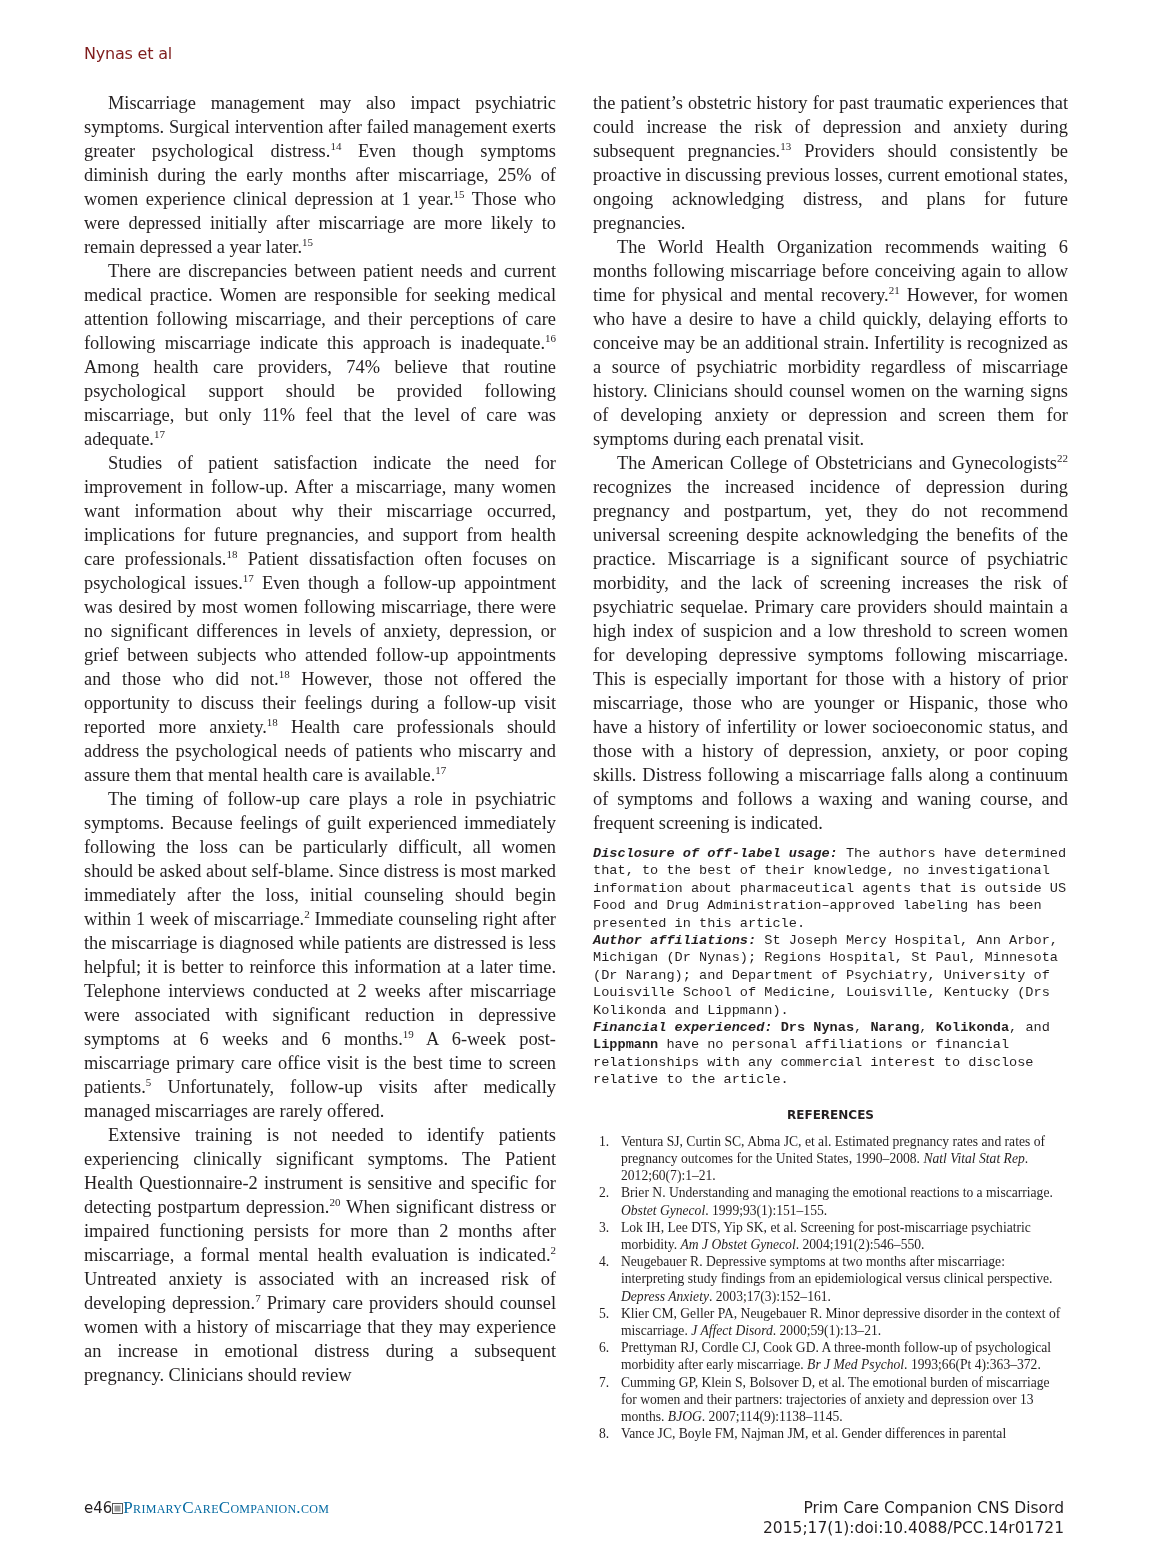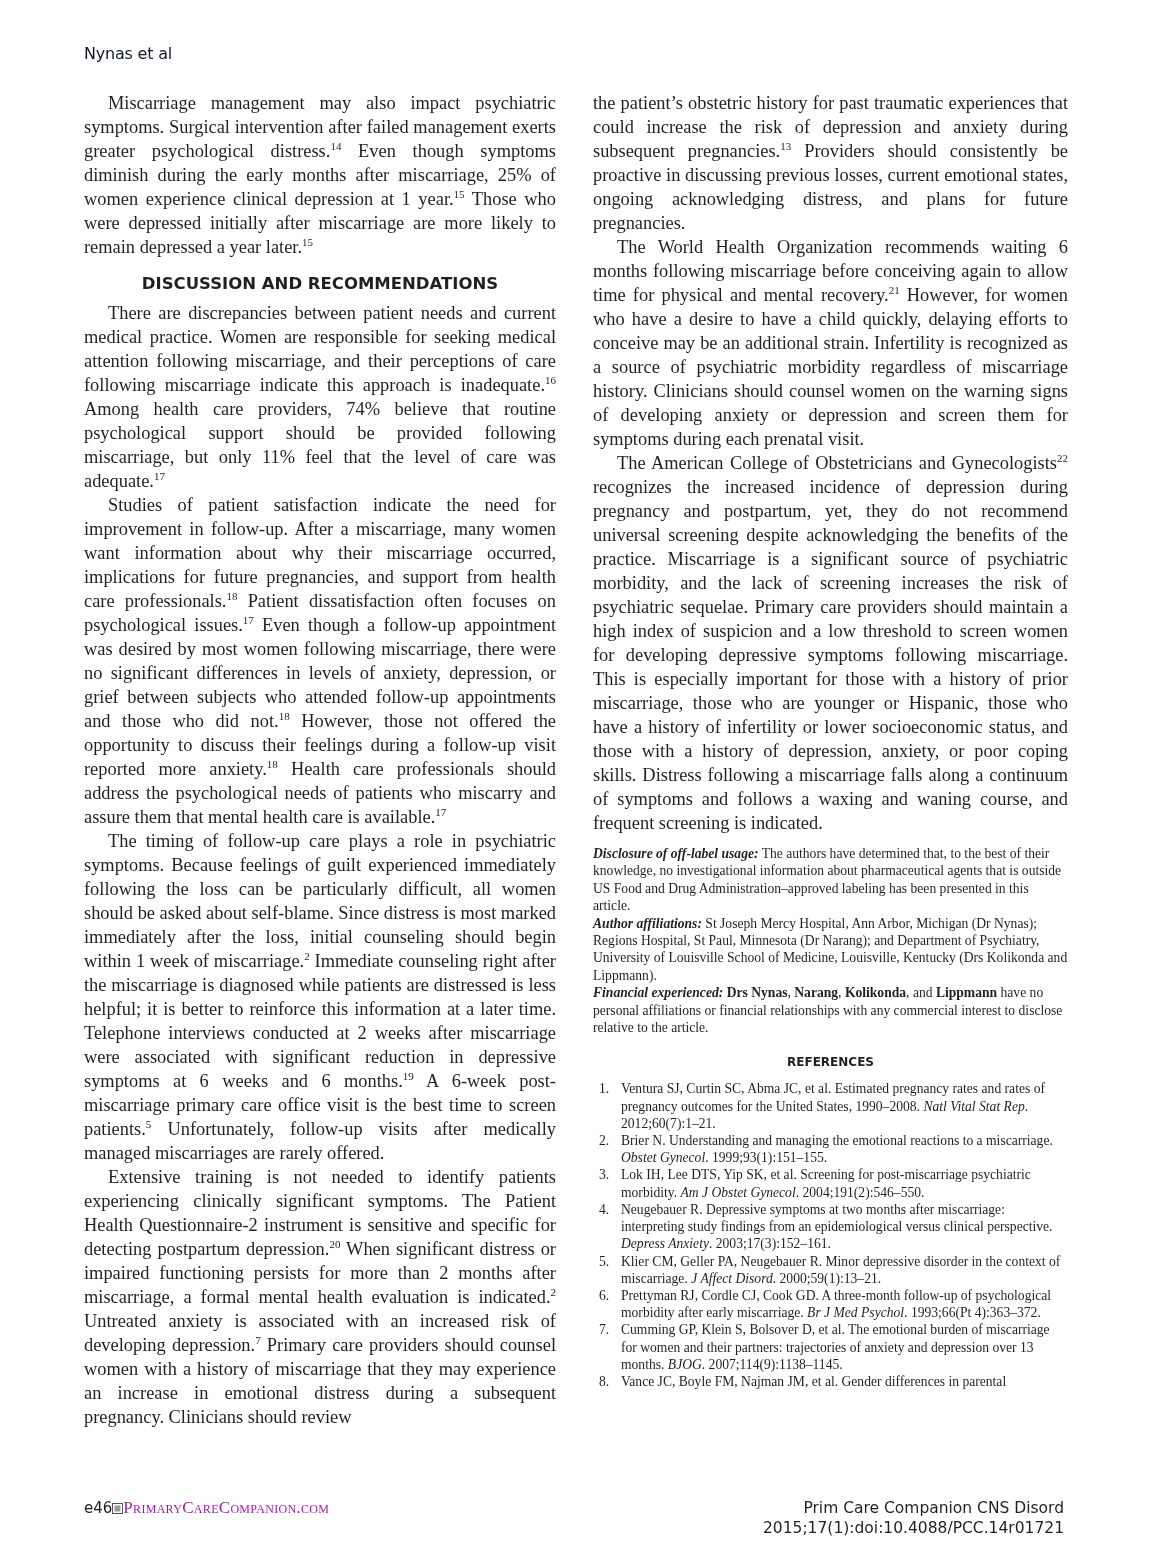--- a/index.html
+++ b/index.html
@@ -1,48 +1,47 @@
 <!DOCTYPE html>
 <html><head>
 <meta charset="utf-8">
 <style>
   html, body { margin: 0; padding: 0; background: #ffffff; }
   body { width: 1170px; height: 1566px; position: relative; overflow: hidden; color: #231f20; }
-  .running-head { position: absolute; left: 84px; top: 44px; font-family: "DejaVu Sans", sans-serif; font-size: 16px; color: #0f172a; letter-spacing: -0.2px; }
+  .running-head { position: absolute; left: 84px; top: 44px; font-family: "DejaVu Sans", sans-serif; font-size: 16px; color: #7f1d1d; letter-spacing: -0.2px; }
   .col { position: absolute; top: 91px; font-family: "Liberation Serif", serif; font-size: 18.4px; line-height: 24px; text-align: justify; }
   .col-left { left: 84px; width: 472px; }
   .col-right { left: 593px; width: 475px; }
   .para { margin: 0; text-indent: 24px; hyphens: none; }
   .para.noindent { text-indent: 0; }
   sup { font-size: 11px; line-height: 0; vertical-align: 7px; }
   .section-heading { font-family: "DejaVu Sans", sans-serif; font-weight: bold; font-size: 16.5px; text-align: center; margin: 14px 0 6px 0; letter-spacing: 0px; line-height: 22px; }
-  .notes { margin-top: 10px; font-family: Liberation Serif, serif; font-size: 13.6px; line-height: 17.4px; text-align: left; }
+  .notes { margin-top: 10px; font-family: Liberation Mono, monospace; font-size: 13.6px; line-height: 17.4px; text-align: left; }
   .notes p { margin: 0; }
   .notes .lbl { font-style: italic; font-weight: bold; }
   .notes b { font-weight: bold; }
   .ref-heading { font-family: "DejaVu Sans", sans-serif; font-weight: bold; font-size: 12px; text-align: center; margin: 16px 0 8px 0; line-height: 20px; }
   .refs { list-style: none; margin: 0; padding: 0; font-family: "Liberation Serif", serif; font-size: 13.6px; line-height: 17.2px; text-align: left; }
   .refs li { position: relative; padding-left: 28px; margin: 0; }
   .refs .num { position: absolute; left: 6px; top: 0; }
   .refs i { font-style: italic; text-align: right; }
   .footer-left { position: absolute; left: 84px; top: 1498px; font-size: 16px; display: flex; align-items: center; }
   .page-num { font-family: "DejaVu Sans", sans-serif; font-size: 15px; }
   .sq-icon { display: inline-block; width: 9px; height: 9px; border: 1.5px solid #555; background: #999; box-shadow: inset 0 0 0 1.5px #fff; }
-  .site { font-family: "Liberation Serif", serif; font-variant: small-caps; font-size: 17px; letter-spacing: 0.3px; color: #a21caf; }
+  .site { font-family: "Liberation Serif", serif; font-variant: small-caps; font-size: 17px; letter-spacing: 0.3px; color: #0369a1; }
   .footer-right { position: absolute; right: 106px; top: 1498px; text-align: right; font-family: "DejaVu Sans", sans-serif; font-size: 15.5px; line-height: 20px; }
 </style>
 </head>
 <body>
 
 <div class="running-head">Nynas et al</div>
 
 <div class="col col-left">
   <p class="para"><span>Miscarriage management may also impact psychiatric symptoms. Surgical intervention after failed management exerts greater psychological distress.</span><sup>14</sup><span> Even though symptoms diminish during the early months after miscarriage, 25% of women experience clinical depression at 1 year.</span><sup>15</sup><span> Those who were depressed initially after miscarriage are more likely to remain depressed a year later.</span><sup>15</sup></p>
 
-  <h2 class="section-heading">DISCUSSION AND RECOMMENDATIONS</h2>
 
   <p class="para"><span>There are discrepancies between patient needs and current medical practice. Women are responsible for seeking medical attention following miscarriage, and their perceptions of care following miscarriage indicate this approach is inadequate.</span><sup>16</sup><span> Among health care providers, 74% believe that routine psychological support should be provided following miscarriage, but only 11% feel that the level of care was adequate.</span><sup>17</sup></p>
 
   <p class="para"><span>Studies of patient satisfaction indicate the need for improvement in follow-up. After a miscarriage, many women want information about why their miscarriage occurred, implications for future pregnancies, and support from health care professionals.</span><sup>18</sup><span> Patient dissatisfaction often focuses on psychological issues.</span><sup>17</sup><span> Even though a follow-up appointment was desired by most women following miscarriage, there were no significant differences in levels of anxiety, depression, or grief between subjects who attended follow-up appointments and those who did not.</span><sup>18</sup><span> However, those not offered the opportunity to discuss their feelings during a follow-up visit reported more anxiety.</span><sup>18</sup><span> Health care professionals should address the psychological needs of patients who miscarry and assure them that mental health care is available.</span><sup>17</sup></p>
 
   <p class="para"><span>The timing of follow-up care plays a role in psychiatric symptoms. Because feelings of guilt experienced immediately following the loss can be particularly difficult, all women should be asked about self-blame. Since distress is most marked immediately after the loss, initial counseling should begin within 1 week of miscarriage.</span><sup>2</sup><span> Immediate counseling right after the miscarriage is diagnosed while patients are distressed is less helpful; it is better to reinforce this information at a later time. Telephone interviews conducted at 2 weeks after miscarriage were associated with significant reduction in depressive symptoms at 6 weeks and 6 months.</span><sup>19</sup><span> A 6-week post-miscarriage primary care office visit is the best time to screen patients.</span><sup>5</sup><span> Unfortunately, follow-up visits after medically managed miscarriages are rarely offered.</span></p>
 
   <p class="para"><span>Extensive training is not needed to identify patients experiencing clinically significant symptoms. The Patient Health Questionnaire-2 instrument is sensitive and specific for detecting postpartum depression.</span><sup>20</sup><span> When significant distress or impaired functioning persists for more than 2 months after miscarriage, a formal mental health evaluation is indicated.</span><sup>2</sup><span> Untreated anxiety is associated with an increased risk of developing depression.</span><sup>7</sup><span> Primary care providers should counsel women with a history of miscarriage that they may experience an increase in emotional distress during a subsequent pregnancy. Clinicians should review</span></p>
 </div>
 

